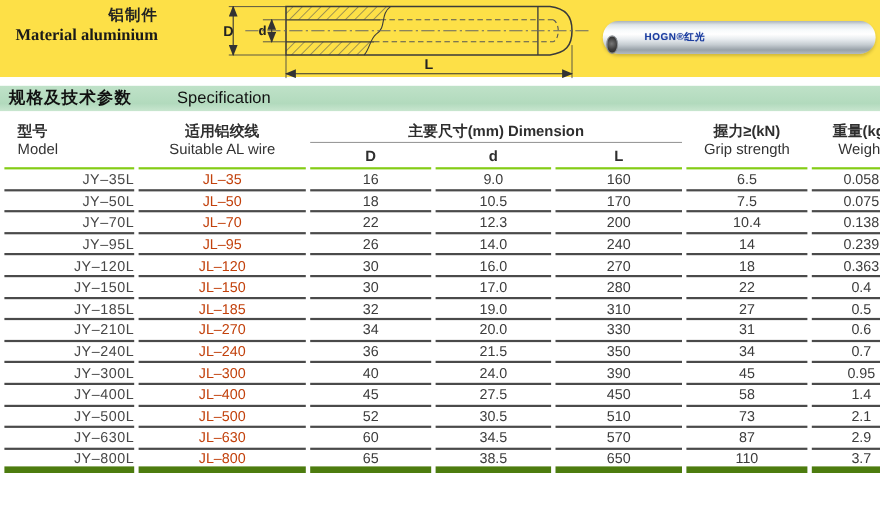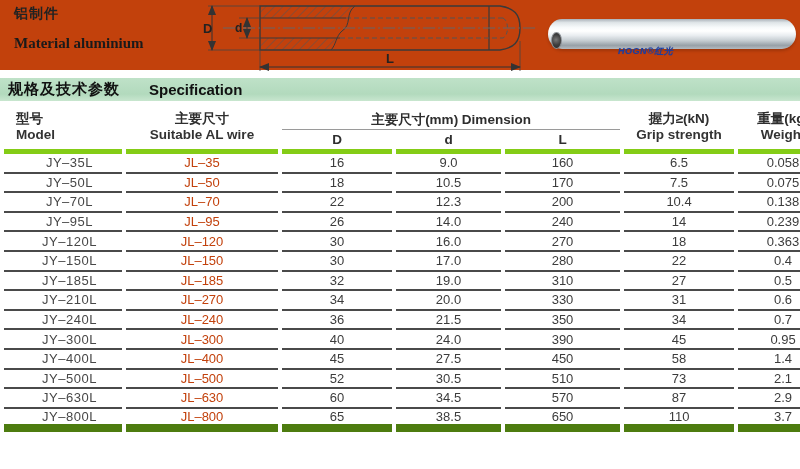--- a/index.html
+++ b/index.html
@@ -1,69 +1,69 @@
 <!DOCTYPE html>
 <html><head>
 <meta charset="utf-8">
 <style>
   * { margin:0; padding:0; box-sizing:border-box; }
   html,body { width:800px; height:469px; background:#ffffff; overflow:hidden;
               font-family:"Liberation Sans", sans-serif; }
   .page { position:relative; width:800px; height:469px; background:#fff; }
 
   
-  .top-area { position:relative; width:800px; height:70px; background:#c2410c; }
+  .top-area { position:relative; width:800px; height:70px; background:#fde047;text-align:right; }
   .material-block { position:absolute; left:14px; top:5px; }
   .material-cn { font-size:14px; font-weight:700; color:#222; letter-spacing:1px; }
   .material-en { font-family:"Liberation Serif", serif; font-weight:700;
-                 font-size:15px; color:#1a1a1a; margin-top:12px; }
+                 font-size:15px; color:#1a1a1a; margin-top:1px; }
 
   .drawing-wrap { position:absolute; left:203px; top:1px; width:334px; height:74px; }
 
   
   .photo-wrap { position:absolute; left:548px; top:13px; width:248px; height:44px; }
   .tube { position:absolute; left:0; top:6px; width:248px; height:30px;
           border-radius:15px/16px;
           background:linear-gradient(180deg,#a9b1b8 0%, #dfe5e8 12%, #f7fafb 28%,
                      #ffffff 40%, #e9edf0 55%, #c6cdd2 72%, #98a1a8 88%, #b3bac0 100%);
           box-shadow:0 2px 3px rgba(0,0,0,0.18); }
   .tube-bore { position:absolute; left:3px; top:13px; width:11px; height:17px;
                border-radius:50%;
                background:radial-gradient(circle at 45% 45%, #777 0%, #3c3c3c 55%, #2a2a2a 100%);
                border:1px solid #8a8f94; }
-  .tube-brand { position:absolute; left:38px; top:26px; font-size:9px; font-weight:700;
-                font-style:italic; letter-spacing:0.5px; color:#1b3da0;
-                text-shadow:0 0 1px rgba(27,61,160,0.4);margin-left:32px; }
+  .tube-brand { position:absolute; left:38px; top:8px; font-size:9px; font-weight:700;
+                letter-spacing:0.5px; color:#1b3da0;
+                text-shadow:0 0 1px rgba(27,61,160,0.4); }
 
   
   .section-bar { position:absolute; left:0; top:78px; width:800px; height:23px;
                  background:linear-gradient(180deg,#bfe2c8 0%, #b2dabd 70%, #c8e6cf 100%);
-                 display:flex; align-items:center; padding-left:8px; }
+                 display:flex; align-items:center; padding-left:8px;gap:27px; }
   .section-bar .cn { font-size:15px; font-weight:700; color:#111; letter-spacing:1px; }
-  .section-bar .en { font-size:15px; font-weight:700; color:#111; margin-left:29px; }
+  .section-bar .en { font-size:15px; font-weight:400; color:#111; margin-left:14px; }
 
   
   .spec-table { position:absolute; left:0; top:104px; width:800px;
                 border-collapse:separate; border-spacing:4px 0; table-layout:fixed; }
   .spec-table th { font-size:13.5px; color:#2e2e2e; font-weight:700; vertical-align:middle; }
-  .spec-table .en-sub { font-weight:700; color:#333; }
-  .spec-table thead th { border-bottom:5px solid #84cc16; }
+  .spec-table .en-sub { font-weight:400; color:#333; }
+  .spec-table thead th { border-bottom:2px solid #84cc16; }
   th.group-head { border-bottom:1px solid #9a9a9a !important; height:26px;
                   font-weight:700; padding-top:6px;margin-top:48px; }
   th.sub-head { border-bottom:3px solid #d6d6d6; height:24px; font-weight:700; }
   th.col-model { text-align:left; padding-left:12px; }
   .hdr-line { line-height:16px; }
 
   .spec-table tbody td { height:19.6px; font-size:13px; color:#3c3c3c;
                          text-align:center; border-bottom:2px solid #4a4a4a;
                          vertical-align:middle; }
-  .spec-table tbody td.cell-model { text-align:center; padding-left:13px; color:#474747;
+  .spec-table tbody td.cell-model { text-align:right; padding-left:13px; color:#474747;
                                     letter-spacing:0.5px; }
   .spec-table tbody td.cell-wire { color:#c2410c; }
-  .spec-table tbody tr:last-child td { border-bottom:8px solid #4d7c0f; }
+  .spec-table tbody tr:last-child td { border-bottom:6px solid #4d7c0f; }
 
   
   svg text { font-family:"Liberation Sans", sans-serif; }
 </style>
 </head>
 <body>
 
 <div class="page">
 
   <div class="top-area">
@@ -143,21 +143,21 @@
         <col style="width:110px">
       <col style="width:90px">
     </colgroup>
     <thead>
       <tr>
         <th rowspan="2" class="col-model">
           <div class="hdr-line">型号</div>
           <div class="hdr-line en-sub">Model</div>
         </th>
         <th rowspan="2">
-          <div class="hdr-line">主要尺寸</div>
+          <div class="hdr-line">适用铝绞线</div>
           <div class="hdr-line en-sub">Suitable AL wire</div>
         </th>
         <th colspan="3" class="group-head">主要尺寸(mm)  Dimension</th>
         <th rowspan="2">
           <div class="hdr-line">握力≥(kN)</div>
           <div class="hdr-line en-sub">Grip strength</div>
         </th>
         <th rowspan="2">
           <div class="hdr-line">重量(kg)</div>
           <div class="hdr-line en-sub">Weight</div>

